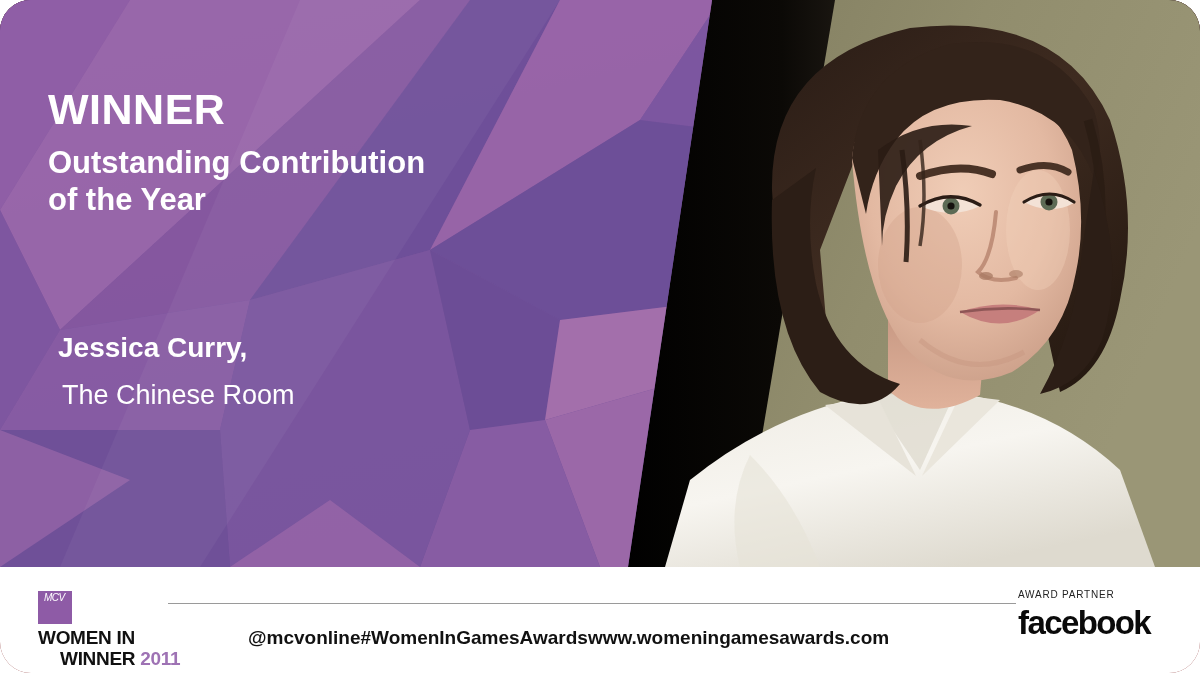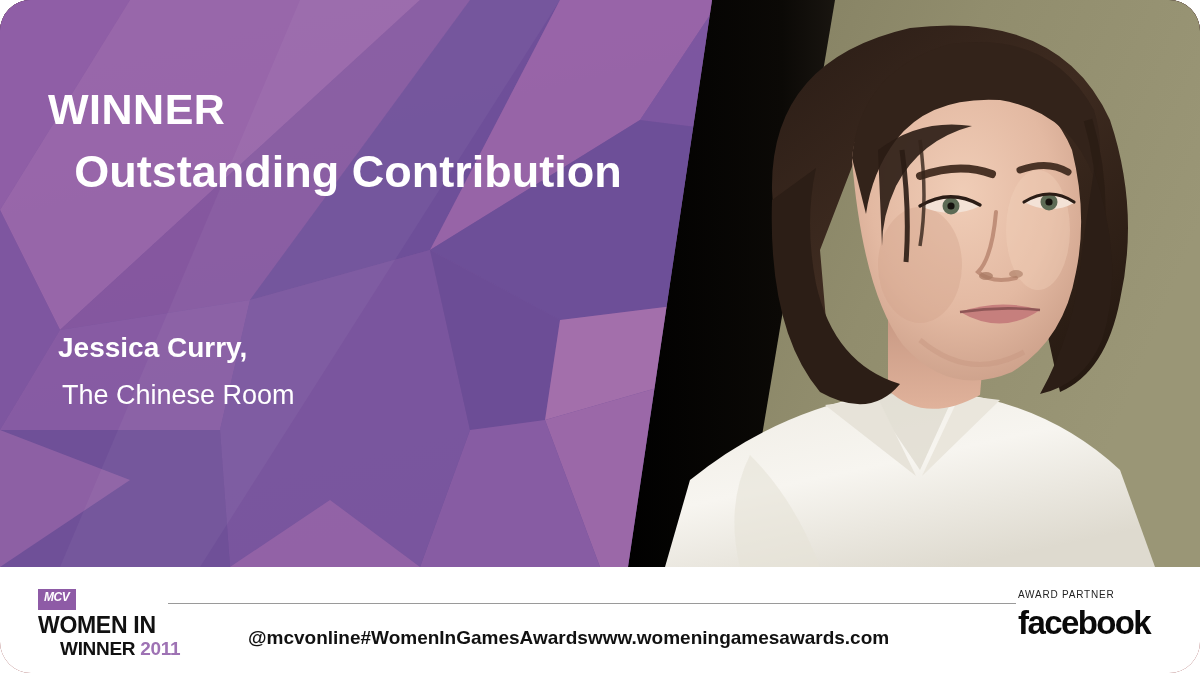--- a/index.html
+++ b/index.html
@@ -14,33 +14,33 @@
   #photo svg{display:block;width:580px;height:567px;}
 
   
   #panel{position:absolute;left:0;top:0;width:720px;height:567px;
          clip-path:polygon(0 0, 712px 0, 628px 567px, 0 567px);}
   #panel svg{display:block;width:720px;height:567px;}
 
   
   .textblock{position:absolute;left:48px;top:88px;width:600px;color:#fff;}
   .winner{font-size:43px;font-weight:bold;letter-spacing:0.5px;line-height:1;margin:0 0 14px 0;}
-  .award{font-size:45px;font-weight:bold;line-height:1.18;margin:0;text-align:center;}
+  .award{font-size:31px;font-weight:bold;line-height:1.18;margin:0;}
   .subblock{position:absolute;left:48px;top:320px;width:600px;color:#fff;}
   .person{font-size:28px;font-weight:bold;line-height:1.25;margin:10px;}
   .org{font-size:27px;font-weight:400;line-height:1.25;margin:14px;}
 
   
   #footer{position:absolute;left:0;top:567px;width:1200px;height:108px;background:#fff;}
 
   
   #logo{position:absolute;left:38px;top:20px;width:140px;}
-  .mcv-badge{display:inline-block;background:#8e5ba6;color:#fff;font-size:12px;font-weight:bold;
-             letter-spacing:-0.5px;padding:2px 7px 6px 6px;line-height:1.05;font-style:italic;}
-  .wig-l1{font-size:23px;font-weight:bold;color:#111;letter-spacing:-0.3px;line-height:1.12;margin-top:3px;}
+  .mcv-badge{display:inline-block;background:#8e5ba6;color:#fff;font-size:10px;font-weight:normal;
+             letter-spacing:-0.5px;padding:2px 7px 20px 6px;line-height:1.05;font-style:italic;}
+  .wig-l1{font-size:19px;font-weight:bold;color:#111;letter-spacing:-0.3px;line-height:1.12;margin-top:3px;}
   .wig-l2{font-size:19px;font-weight:bold;color:#111;letter-spacing:-0.3px;line-height:1.12;
           margin-left:22px;white-space:nowrap;}
   .wig-year{color:#9e72b4;}
 
   
   #divider{position:absolute;left:168px;top:36px;width:848px;height:1px;background:#9a9a9a;}
 
   
   #handles{position:absolute;left:248px;top:56px;height:30px;display:flex;align-items:center;
            font-size:19px;font-weight:bold;color:#111;white-space:nowrap;}
@@ -182,20 +182,21 @@
         <polygon points="230,567 420,567 330,500" fill="#a06aaa" opacity="0.65"></polygon>
 
         <polygon points="300,0 560,0 200,567 60,567" fill="#ffffff" opacity="0.045"></polygon>
       </svg>
     </div>
 
     <div class="textblock">
       <div class="winner">WINNER</div>
       <div class="award">
         <div>Outstanding Contribution</div>
+        <div>of the Year</div>
       </div>
     </div>
 
     <div class="subblock">
       <div class="person">Jessica Curry,</div>
       <div class="org">The Chinese Room</div>
     </div>
 
   </div>
 

